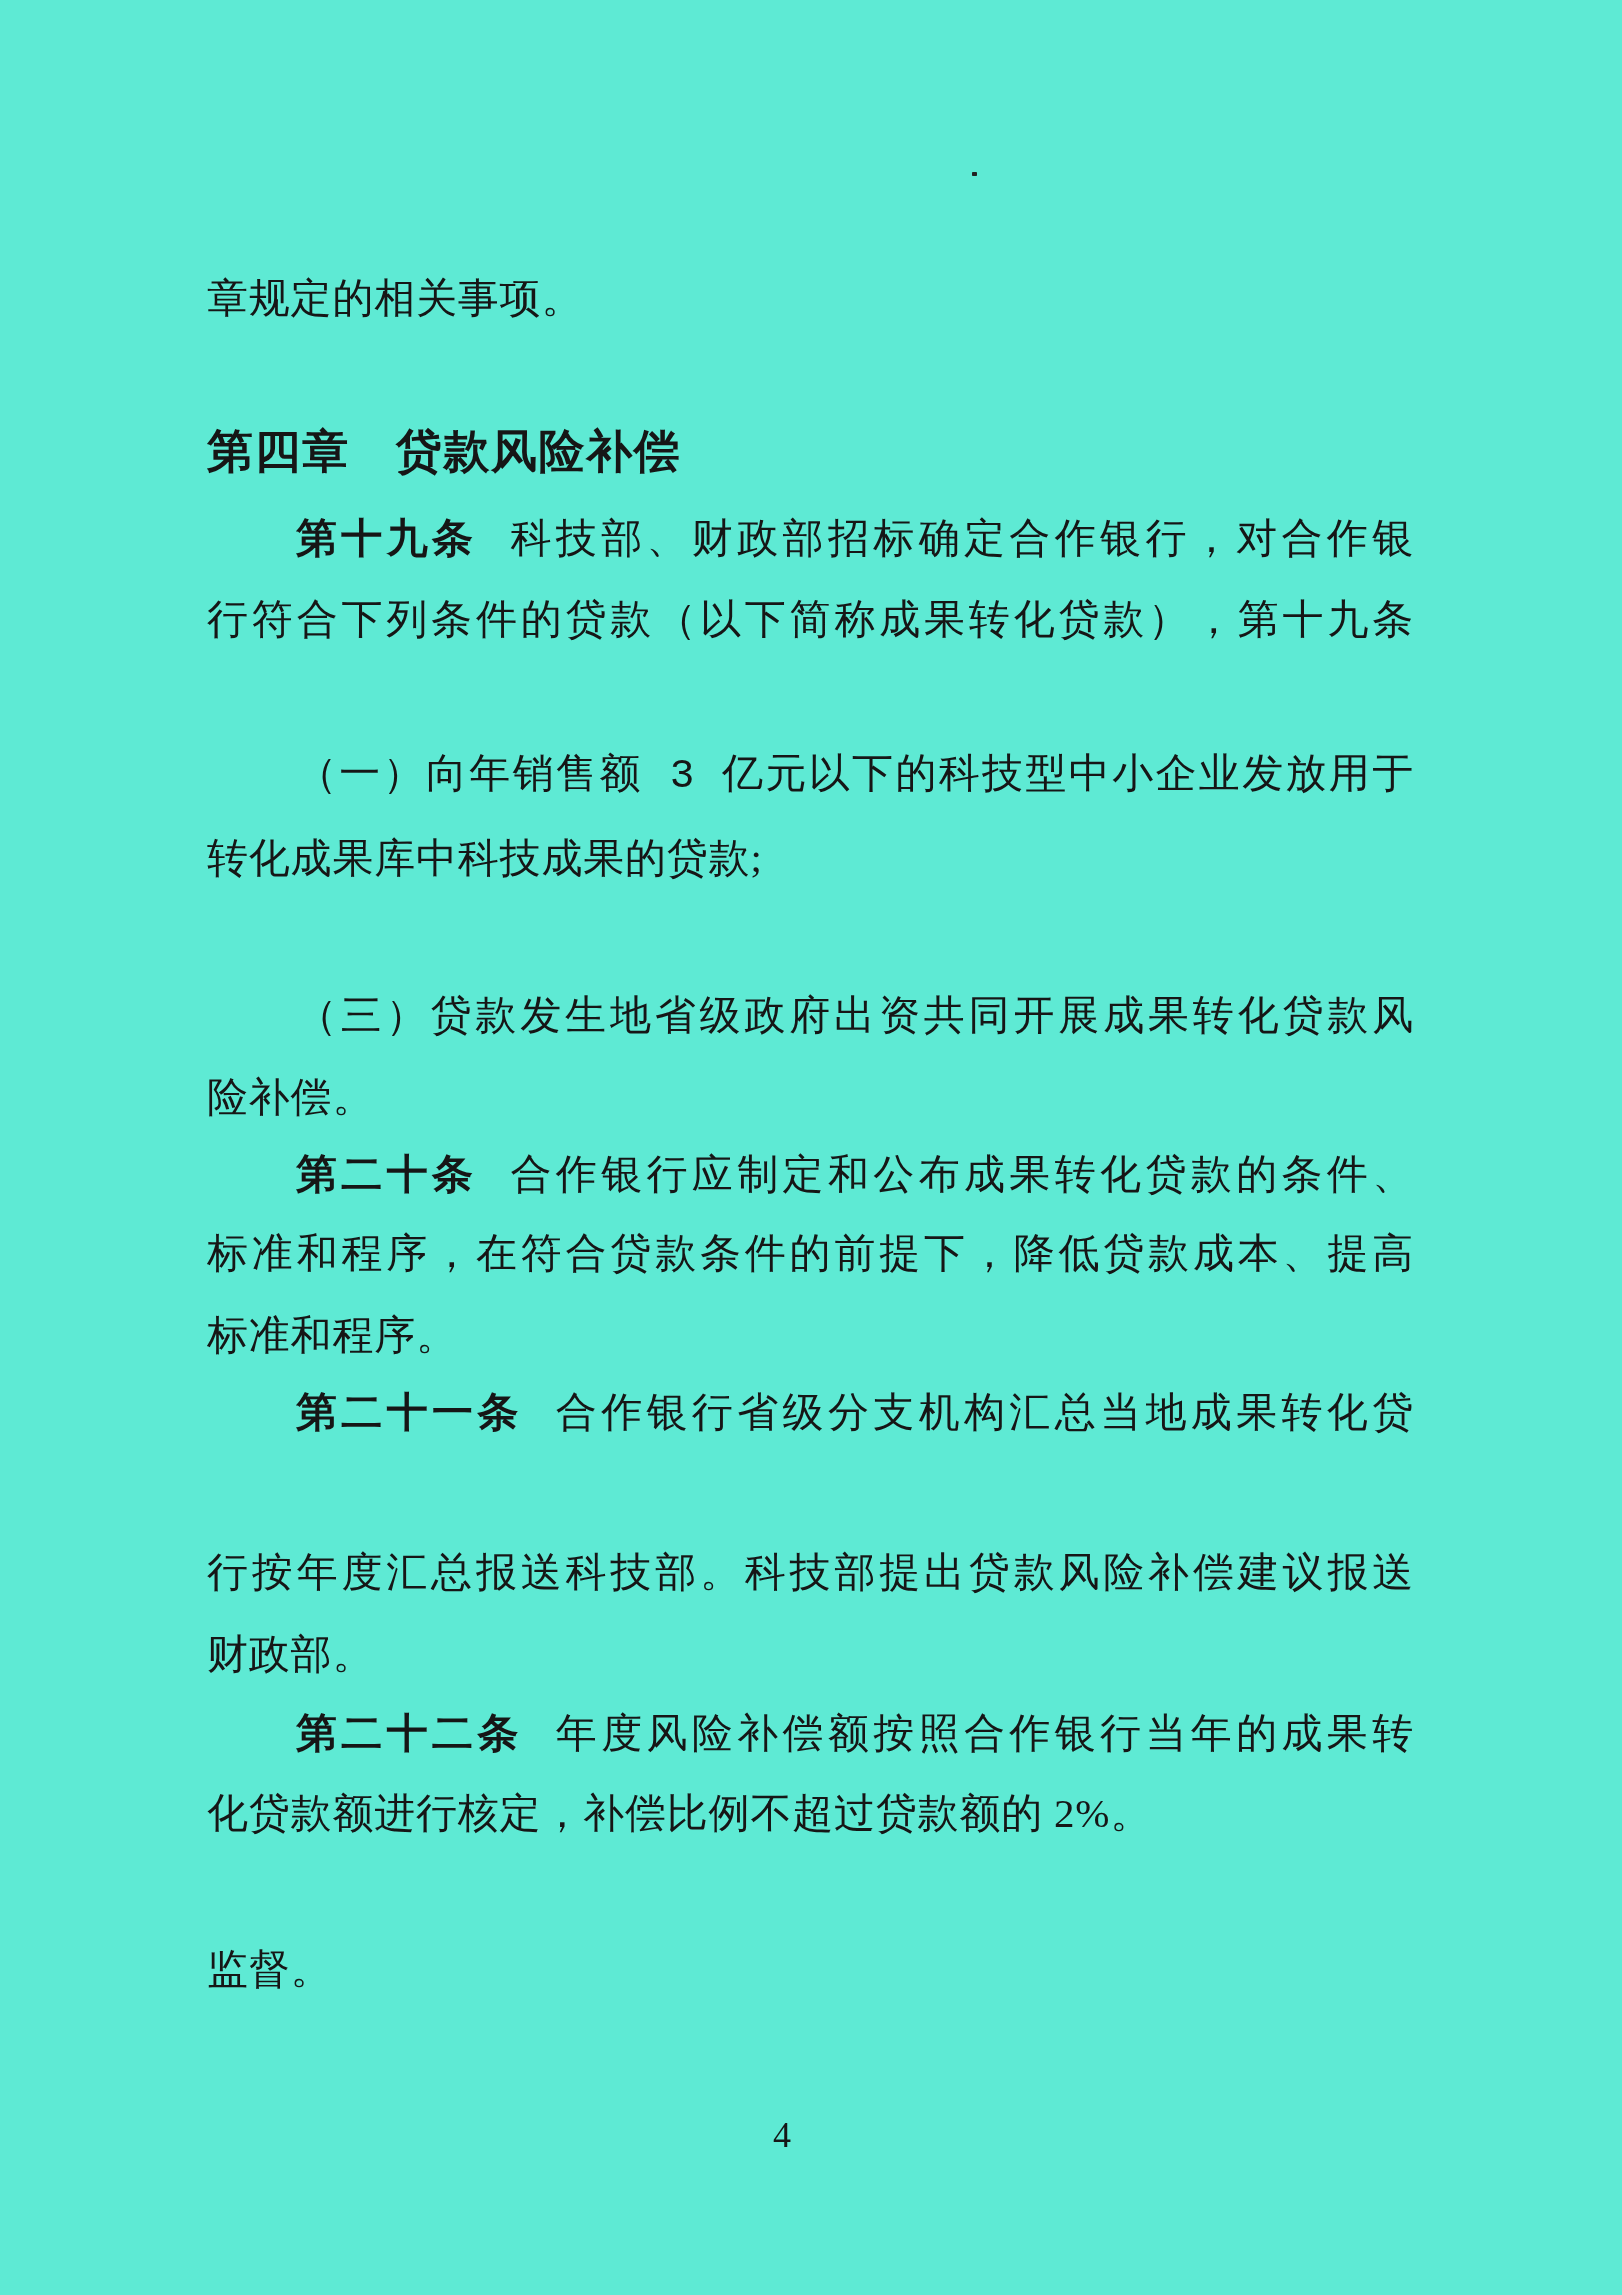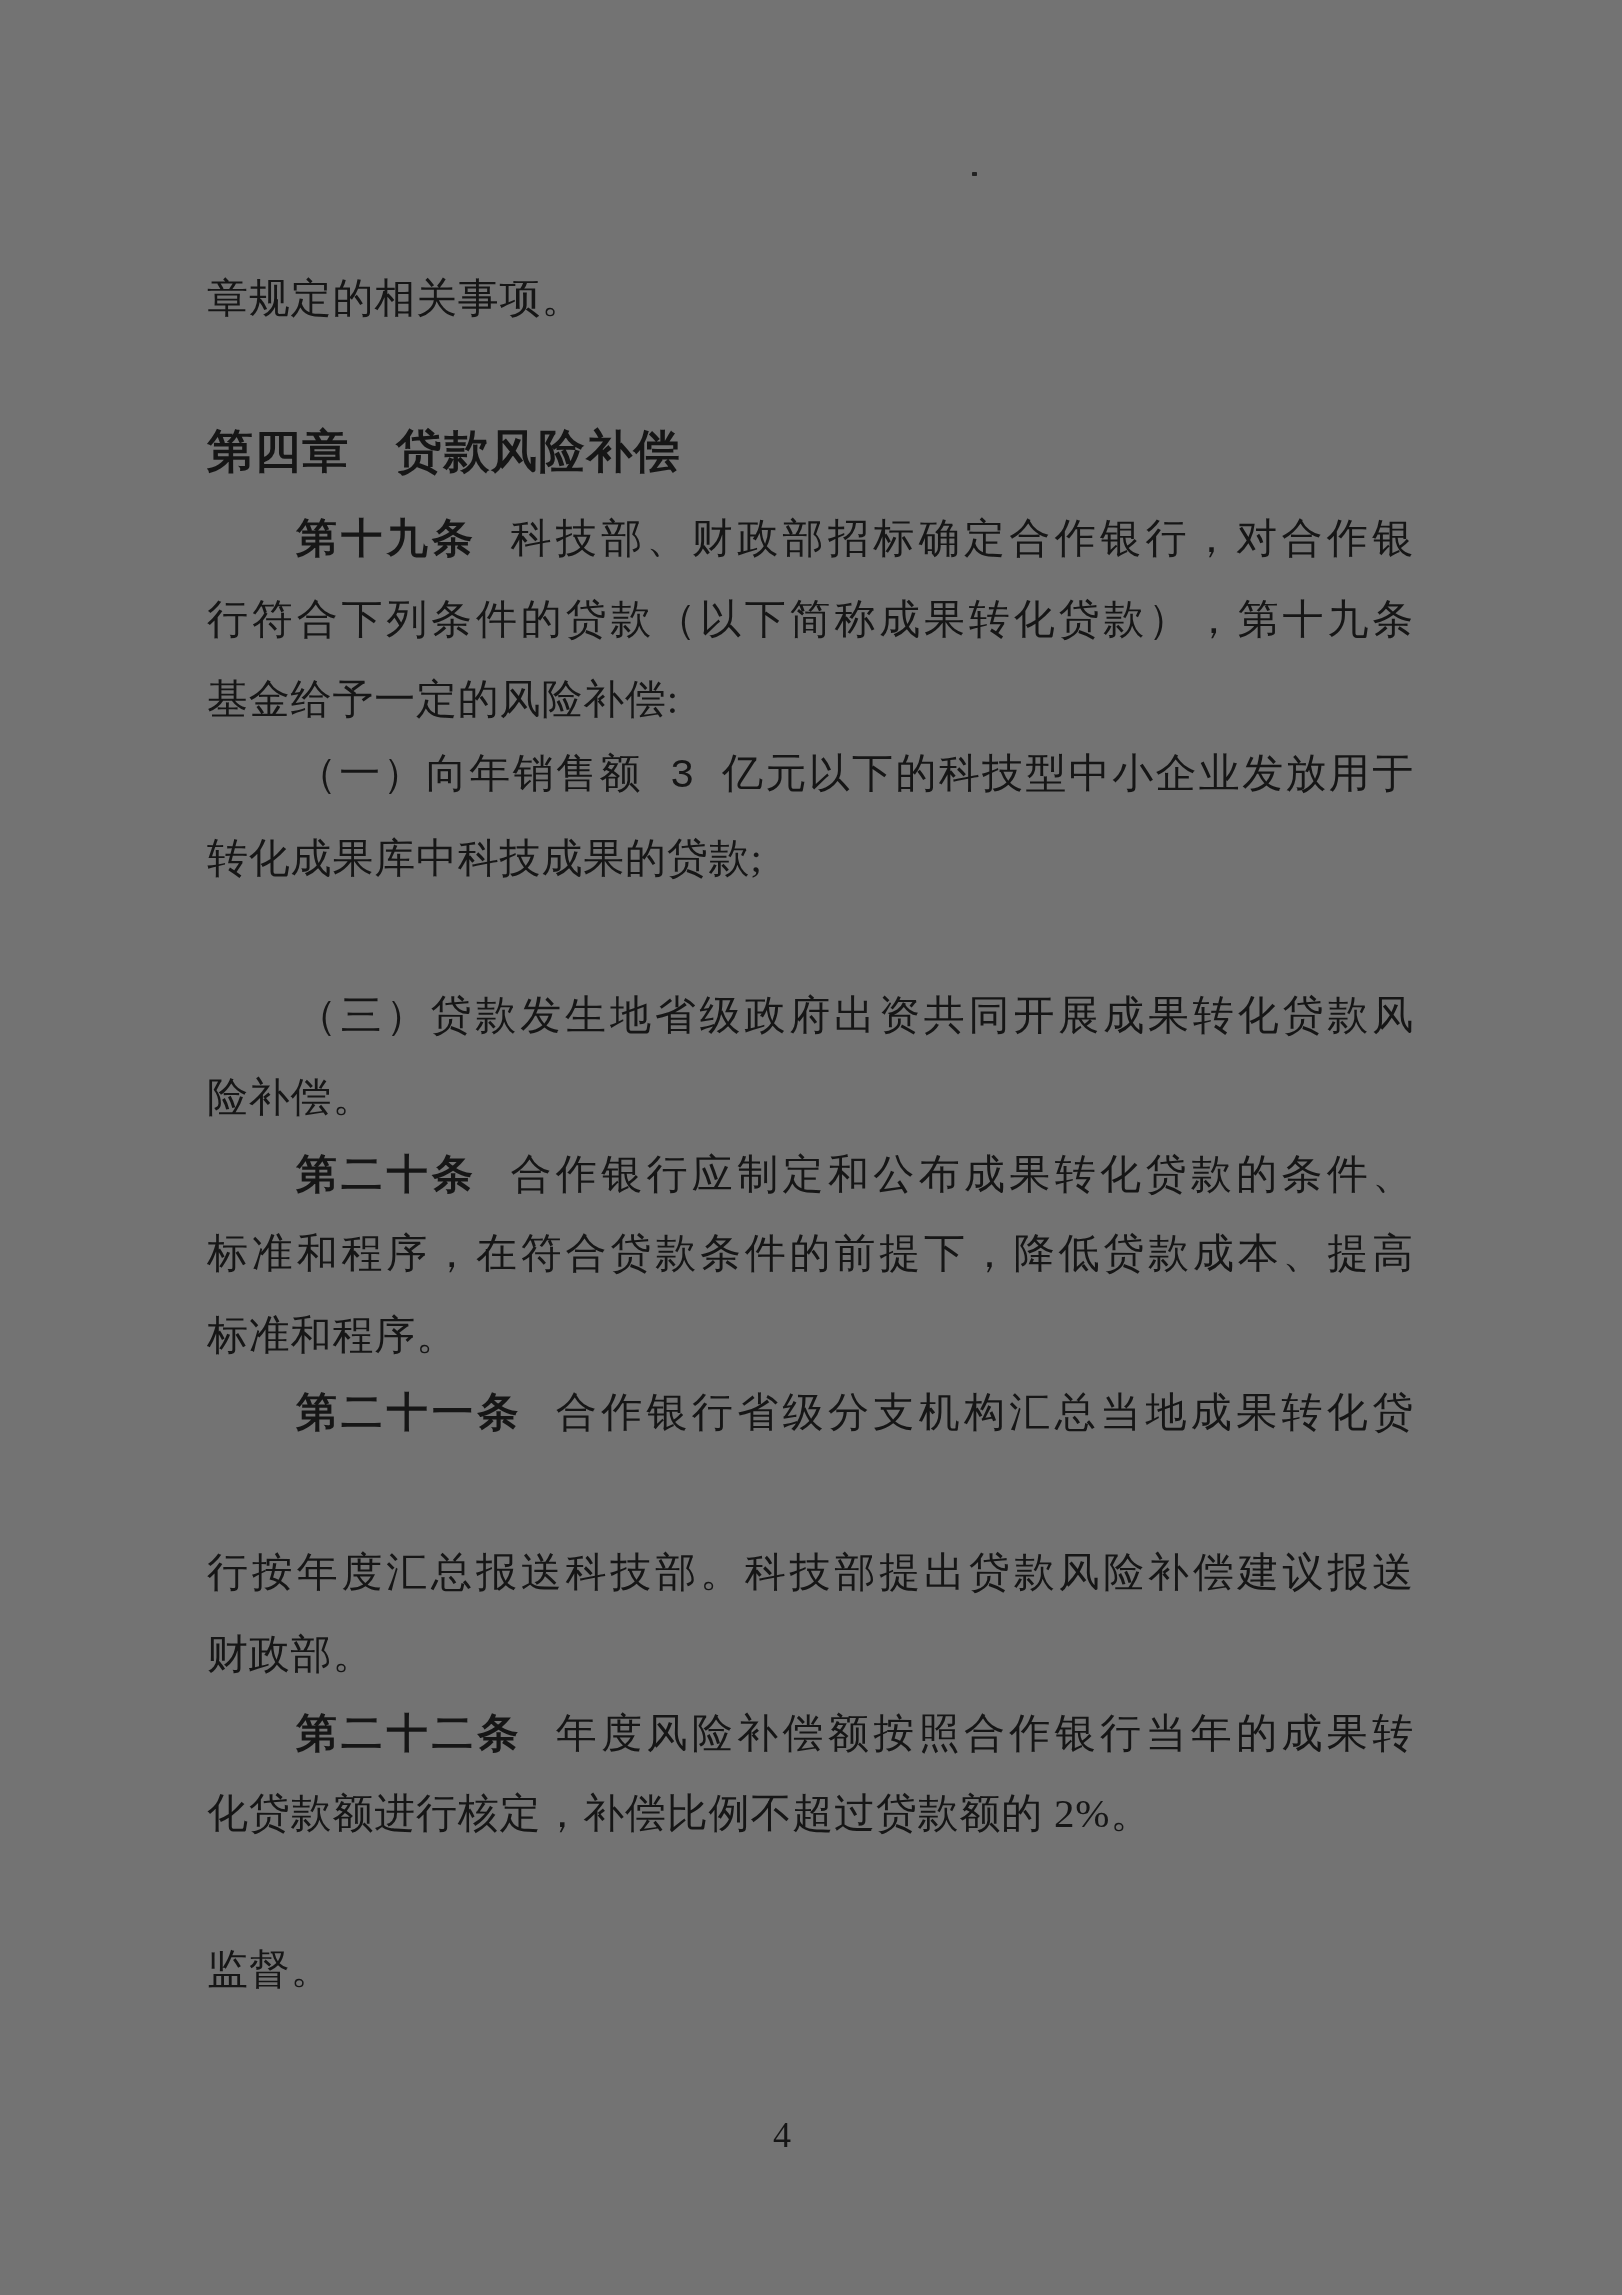--- a/index.html
+++ b/index.html
@@ -4,21 +4,21 @@
 <style>
   html, body {
     margin: 0;
     padding: 0;
     background: #ffffff;
   }
   .page {
     position: relative;
     width: 1623px;
     height: 2295px;
-    background: #737373;
+    background: #5eead4;
     overflow: hidden;
     font-family: "Liberation Serif", "DejaVu Serif", serif;
     color: #161616;
   }
   .line {
     position: absolute;
     left: 207px;
     width: 1207px;
     font-size: 41px;
     line-height: 1.2;
@@ -78,21 +78,20 @@
   <div class="speck"></div>
 
   <div class="line" style="top:274px"><span>章规定的相关事项。</span></div>
 
   <div class="heading" style="top:424px"><span class="prefix">第四章</span><span>贷款风险补偿</span></div>
 
   <div class="line justify indent" style="top:517px"><span class="prefix">第十九条</span><span>科技部、财政部招标确定合作银行，对合作银</span></div>
 
   <div class="line justify" style="top:598px"><span>行符合下列条件的贷款（以下简称成果转化贷款），第十九条</span></div>
 
-  <div class="line" style="top:675px"><span>基金给予一定的风险补偿:</span></div>
 
   <div class="line justify indent" style="top:752px"><span>（一）向年销售额 3 亿元以下的科技型中小企业发放用于</span></div>
 
   <div class="line" style="top:834px"><span>转化成果库中科技成果的贷款;</span></div>
 
 
   <div class="line justify indent" style="top:994px"><span>（三）贷款发生地省级政府出资共同开展成果转化贷款风</span></div>
 
   <div class="line" style="top:1073px"><span>险补偿。</span></div>
 

